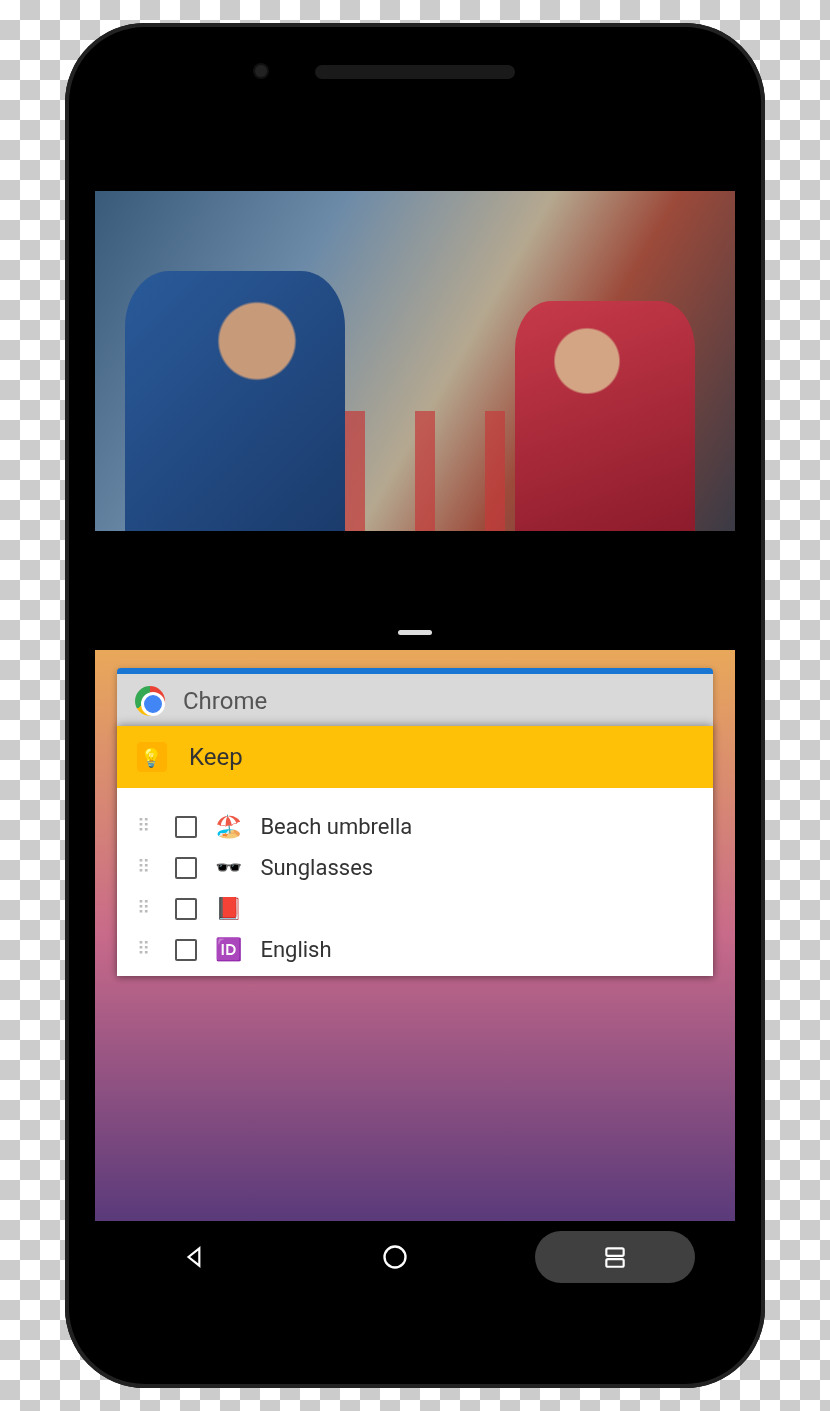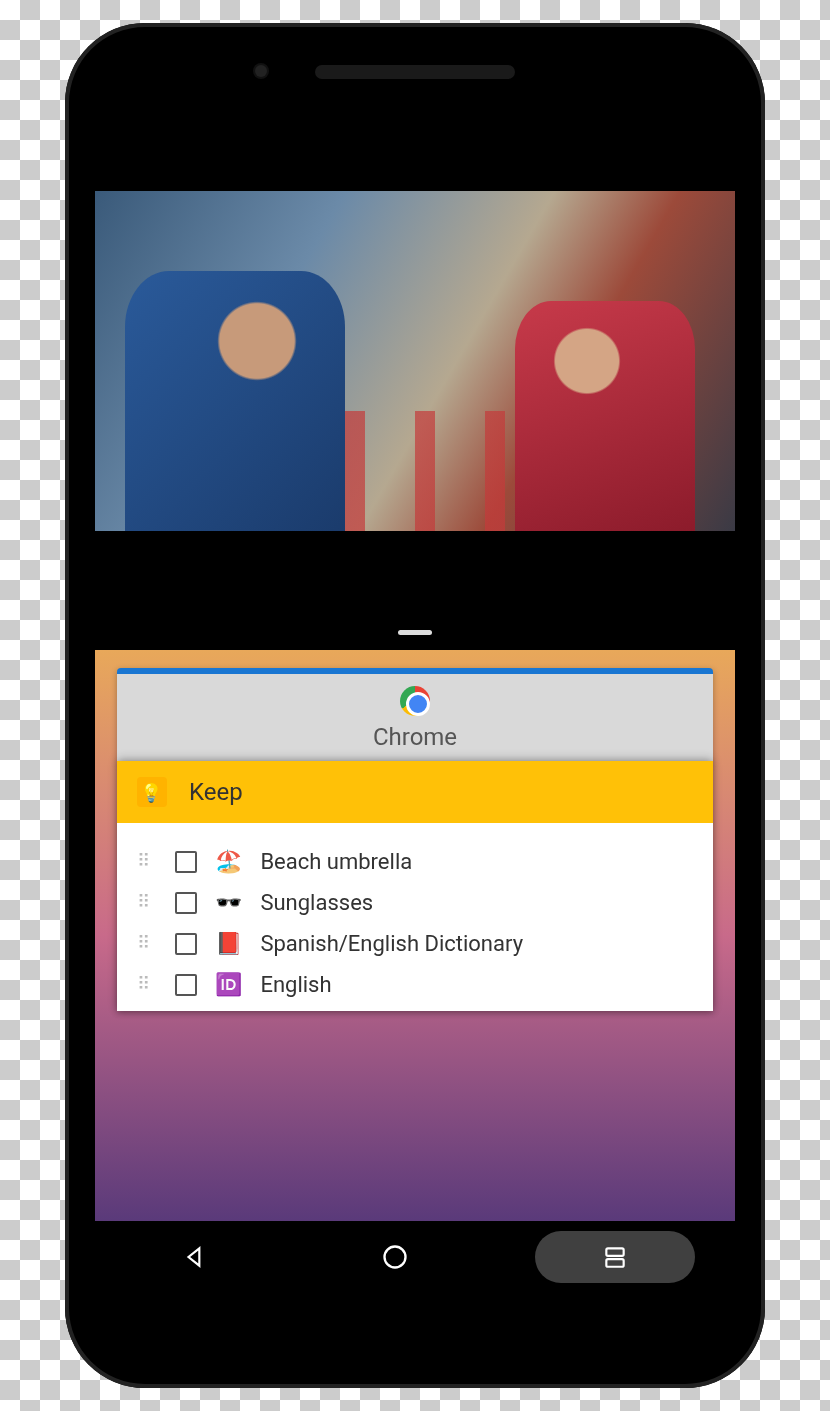--- a/index.html
+++ b/index.html
@@ -128,25 +128,24 @@
   }
   .recent-card {
     border-radius: 4px 4px 0 0;
     box-shadow: 0 2px 6px rgba(0,0,0,0.3);
     margin-bottom: 0;
   }
   .chrome-card { margin-bottom: 0; }
   .card-header {
     display: flex;
     align-items: center;
-    gap: 7px;
+    gap: 18px;
     padding: 12px 18px;
     font-size: 24px;
     color: #555;
-    flex-direction: column;
   }
   .chrome-card { background: #d9d9d9; border-top: 6px solid #1976d2; }
   .keep-card {
     margin-top: -2px;
     background: #fff;
     border-radius: 4px 4px 0 0;
     box-shadow: 0 -2px 10px rgba(0,0,0,0.25), 0 2px 6px rgba(0,0,0,0.3);
     position: relative;
   }
   .keep-header {
@@ -264,21 +263,20 @@
           <div class="list-item">
             <span class="drag-handle">⠿</span>
             <span class="checkbox"></span>
             <span class="item-emoji">🕶️</span>
             <span>Sunglasses</span>
           </div>
           <div class="list-item">
             <span class="drag-handle">⠿</span>
             <span class="checkbox"></span>
             <span class="item-emoji">📕</span>
-            <span>Spanish/English Dictionary</span>
           </div>
           <div class="list-item">
             <span class="drag-handle">⠿</span>
             <span class="checkbox"></span>
             <span class="item-emoji">🆔</span>
             <span>English</span>
           </div>
 
         </div>
       </div>

